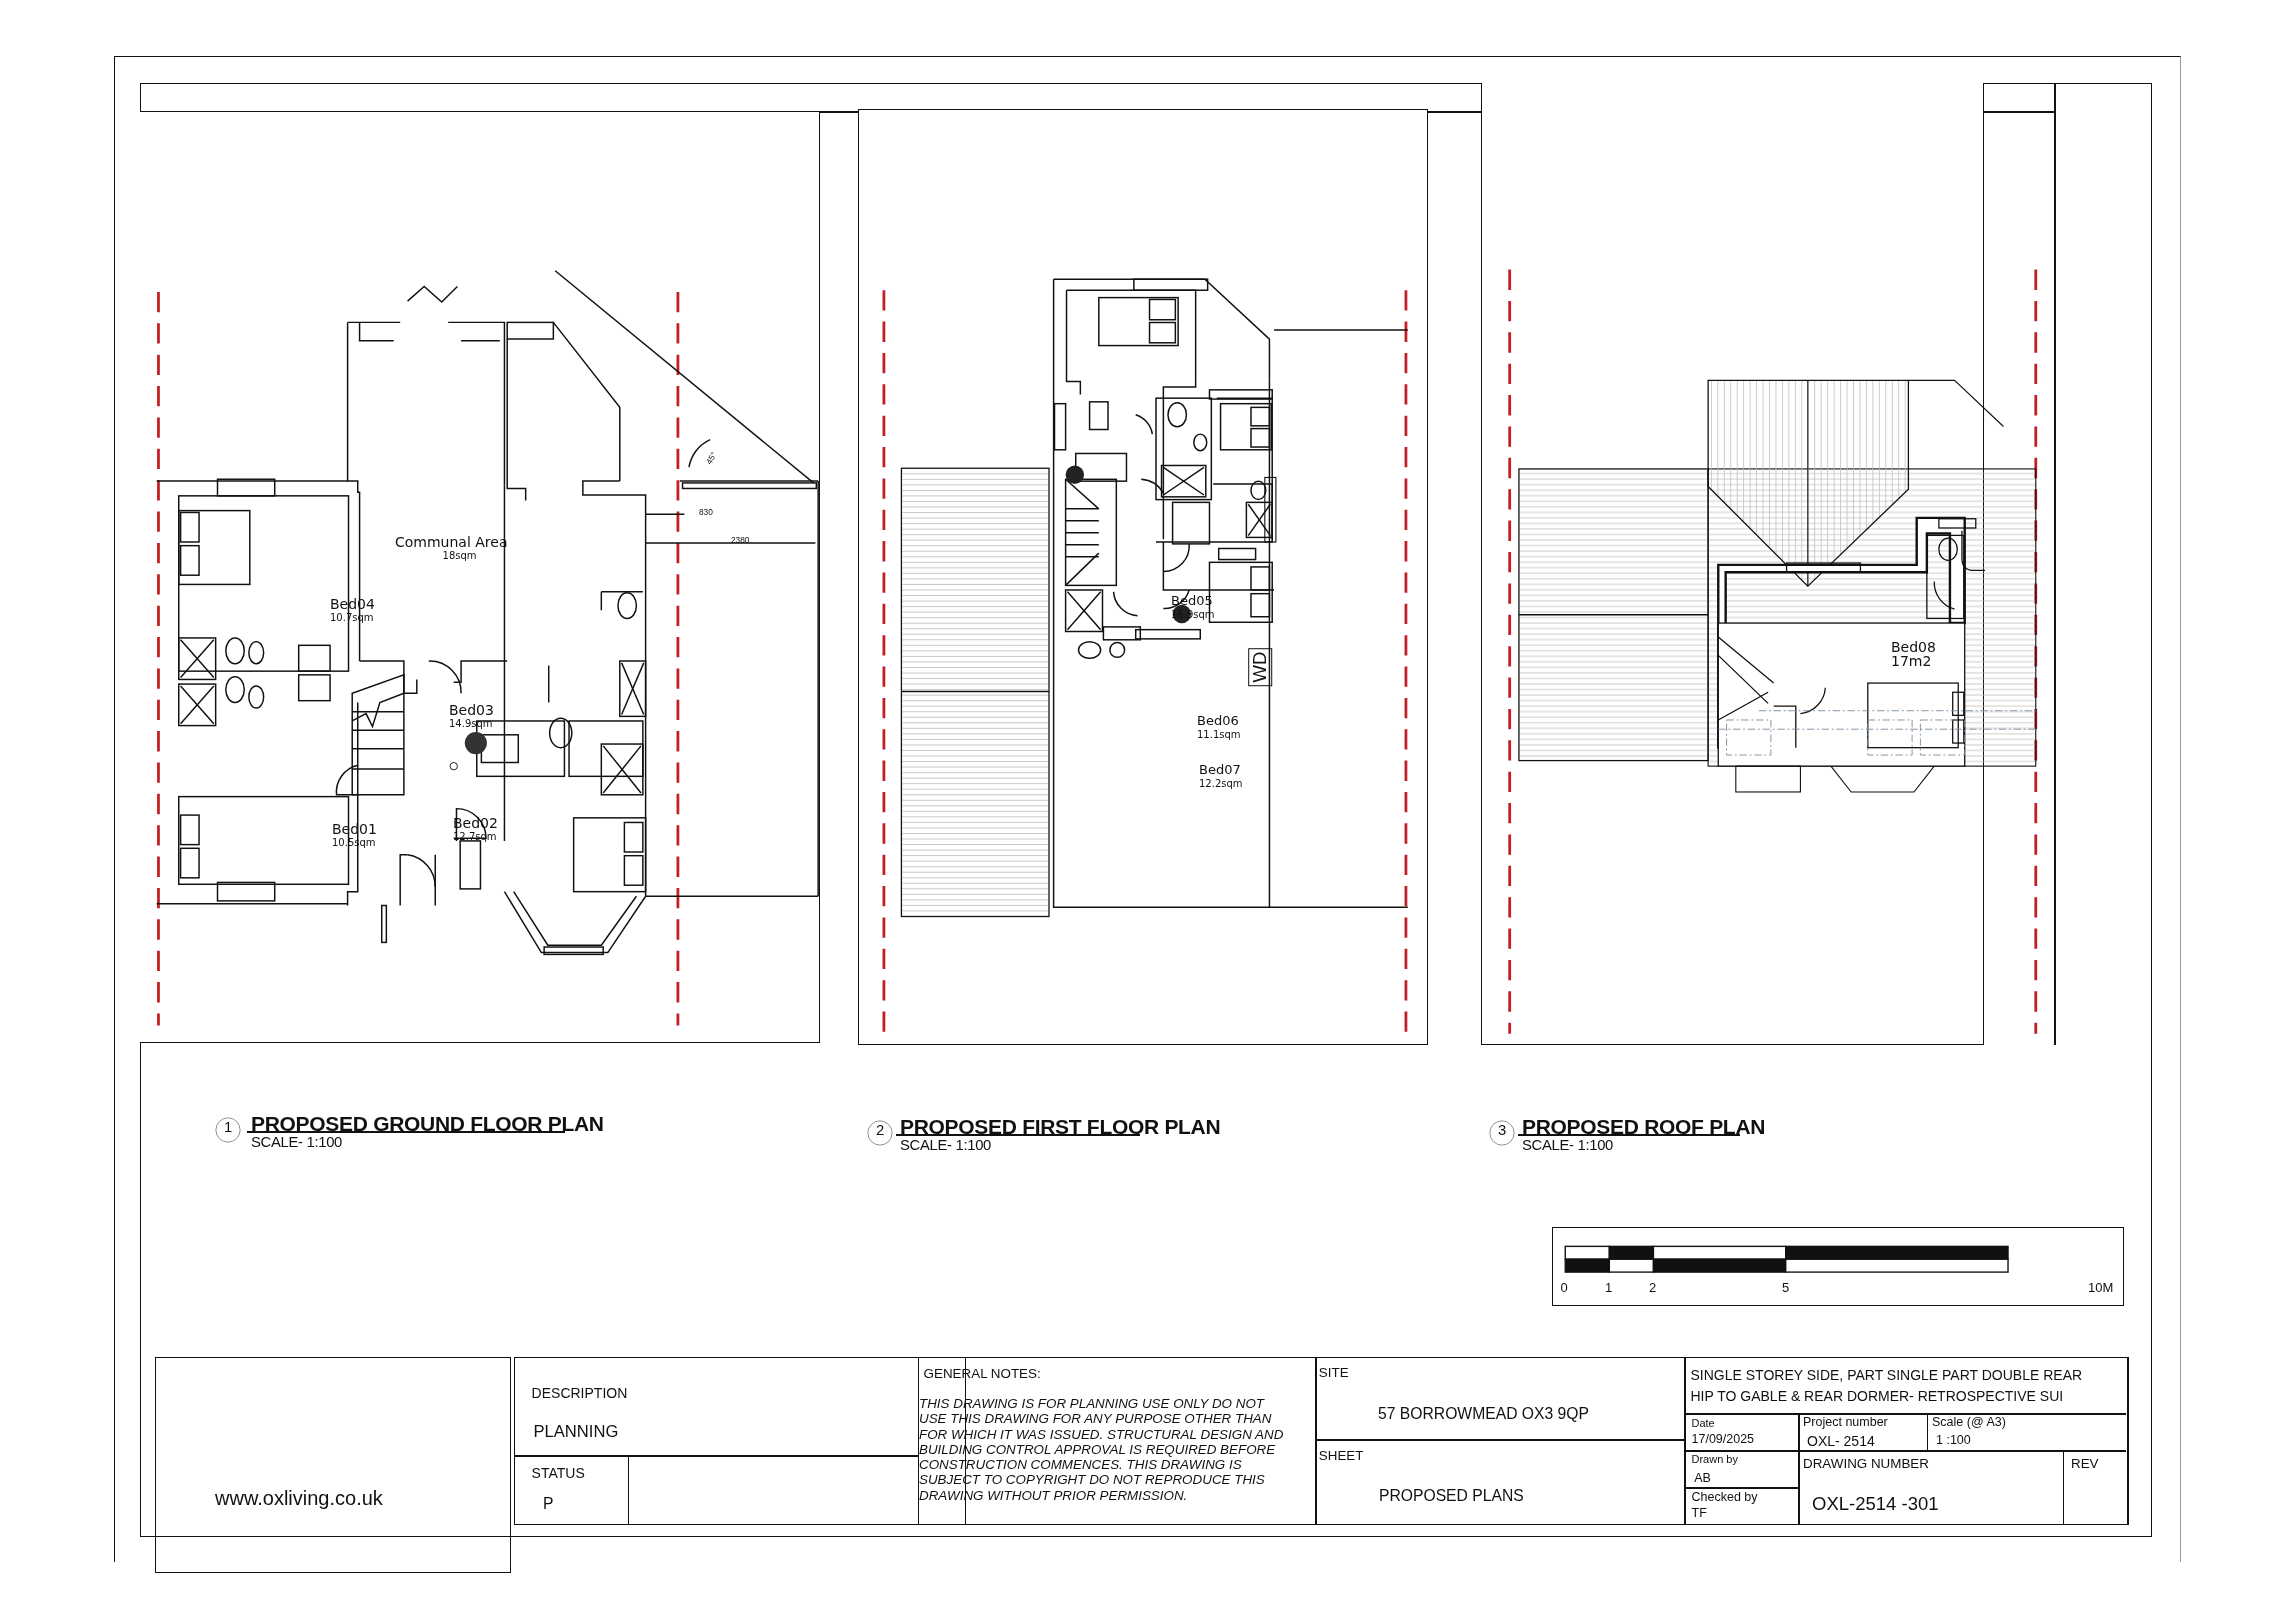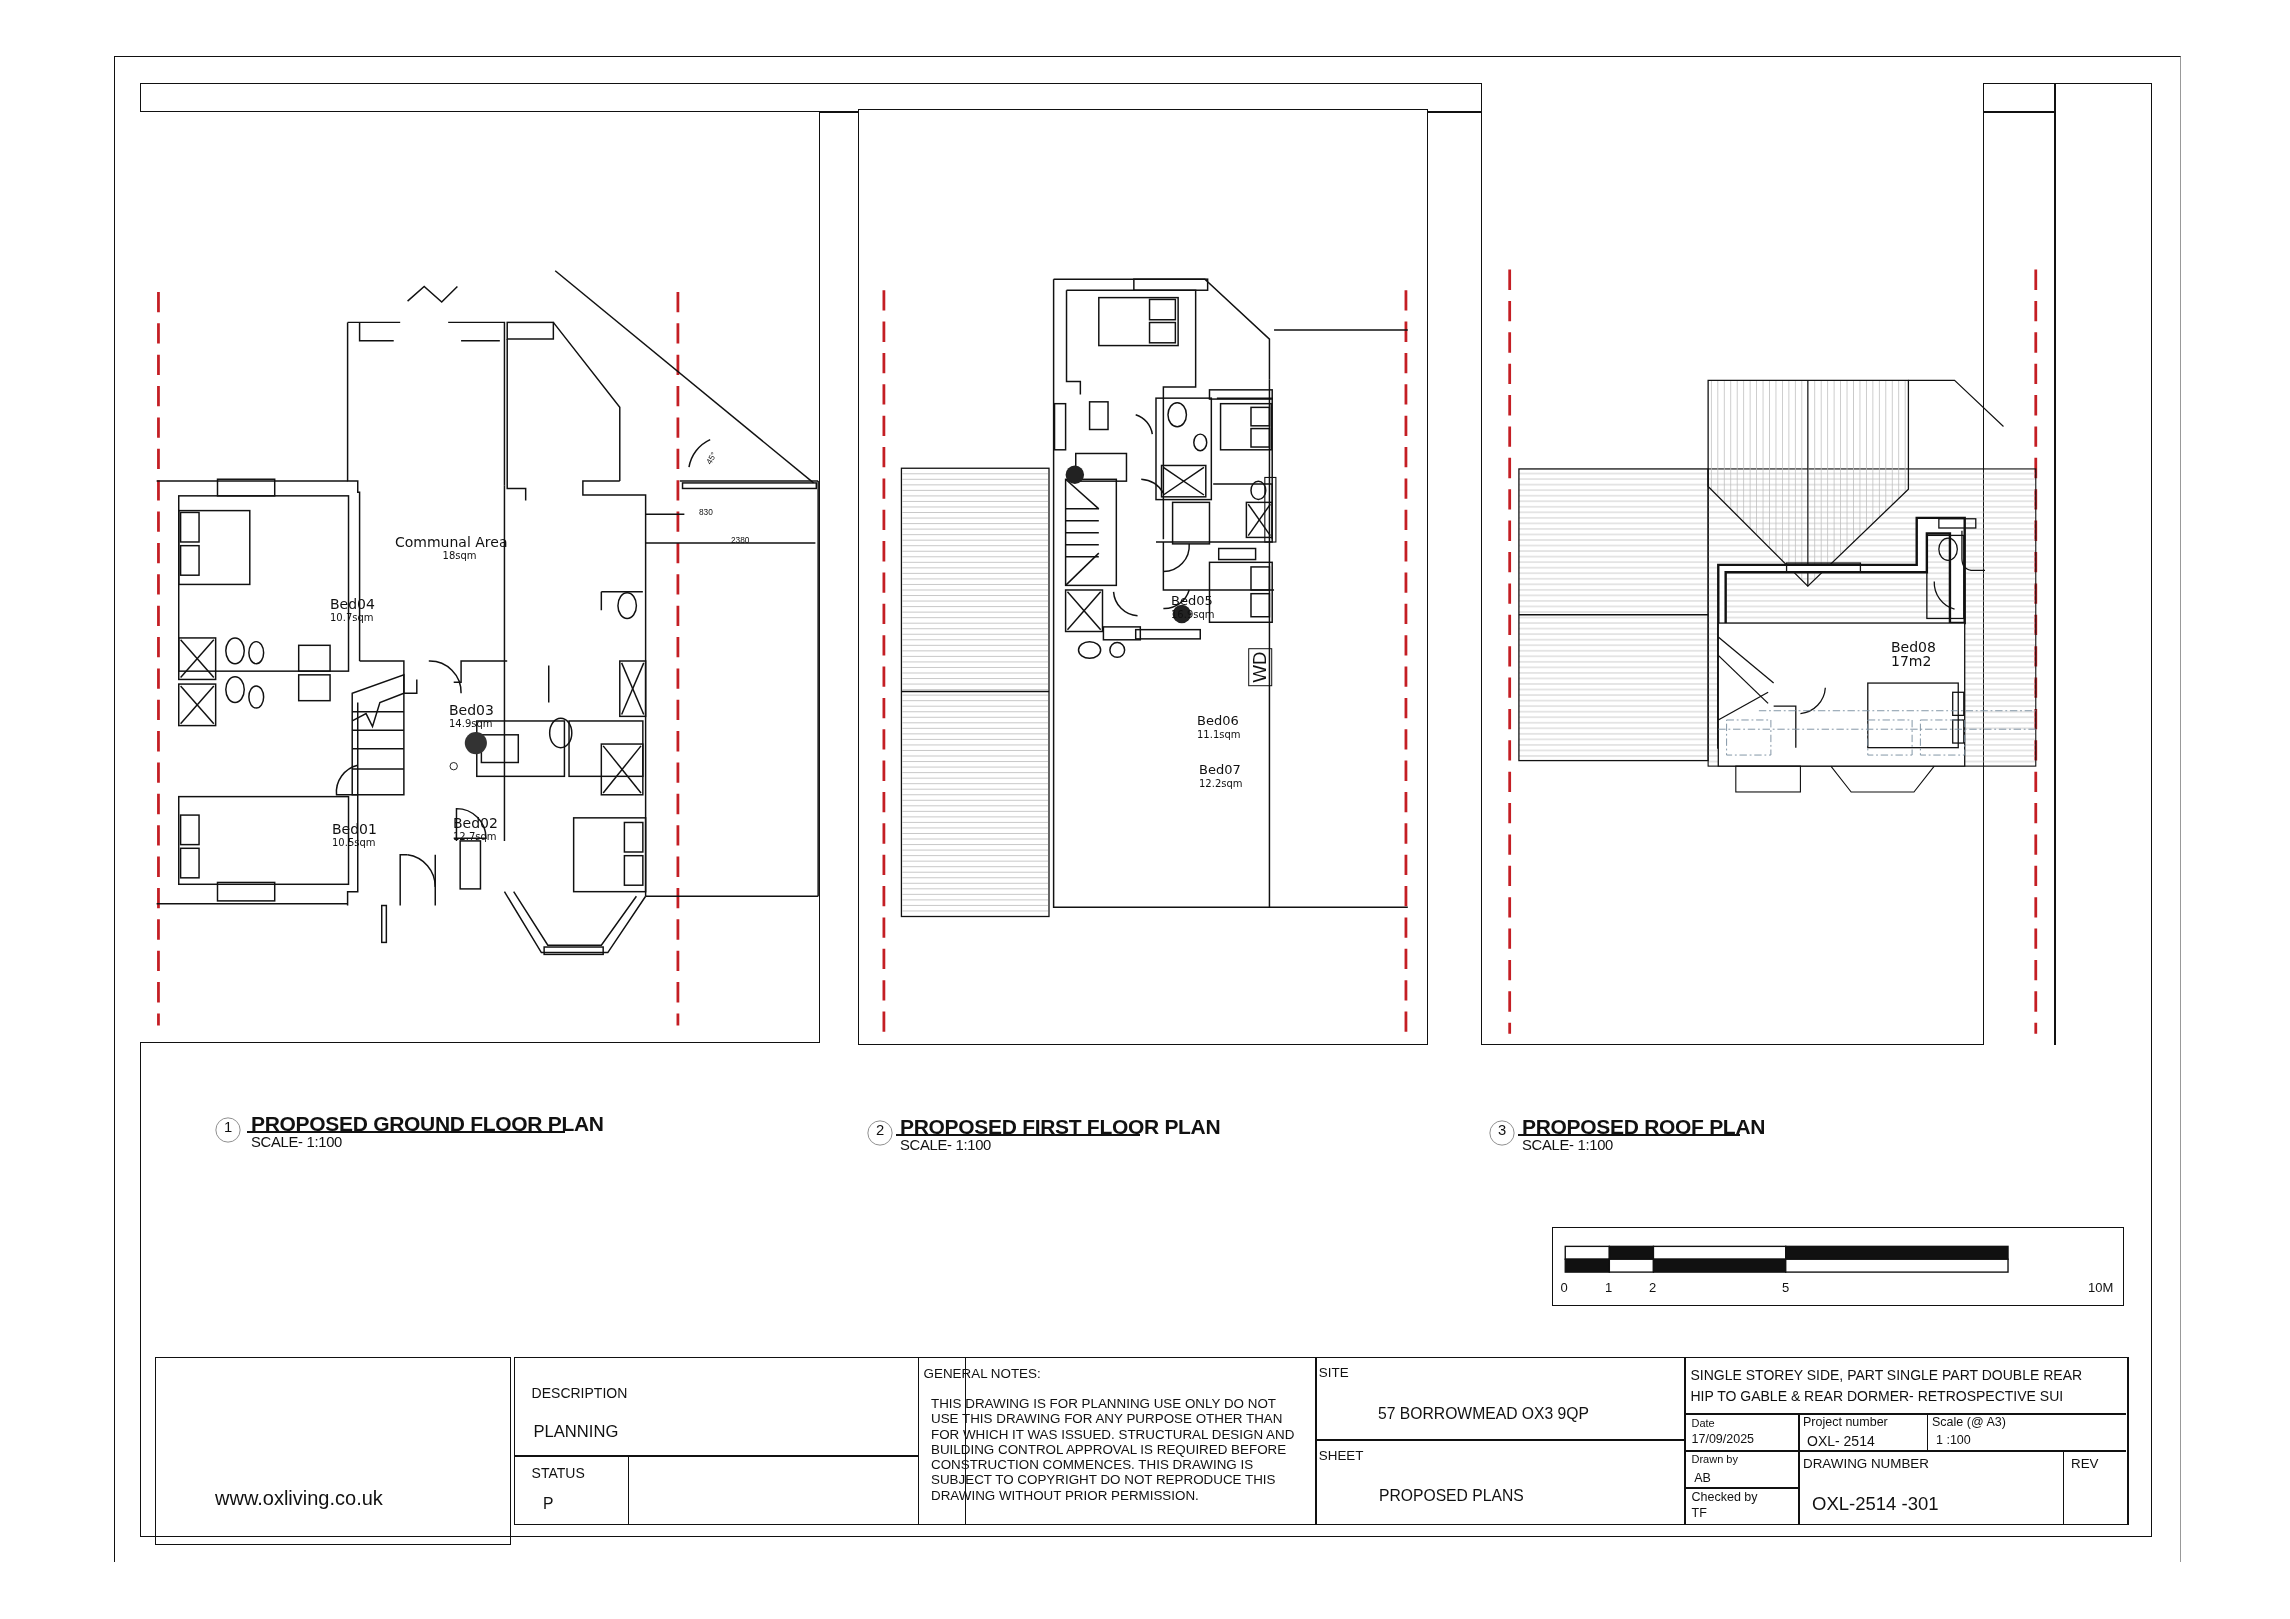--- a/index.html
+++ b/index.html
@@ -417,36 +417,36 @@
       <rect x="252" y="34" width="242" height="14" fill="#fff"></rect>
     </g>
   </svg>
   <span class="txt" style="left:7.4px;top:52px;font-size:13px;">0</span>
   <span class="txt" style="left:52px;top:52px;font-size:13px;">1</span>
   <span class="txt" style="left:96px;top:52px;font-size:13px;">2</span>
   <span class="txt" style="left:229px;top:52px;font-size:13px;">5</span>
   <span class="txt" style="left:535px;top:52px;font-size:13px;">10M</span>
 </div>
 
-<div class="tb-box" style="left:155px;top:1357px;width:356px;height:188px;">
+<div class="tb-box" style="left:155px;top:1357px;width:356px;height:216px;">
   <span class="txt" style="left:59px;top:129px;font-size:20px;">www.oxliving.co.uk</span>
 </div>
 
 <div class="tb-box" style="left:514px;top:1357px;width:452px;height:168px;">
   <span class="cell-label" style="left:16.6px;top:27px;">DESCRIPTION</span>
   <span class="cell-value" style="left:18.5px;top:64px;font-size:16.6px;">PLANNING</span>
   <div class="abs" style="left:0;top:97px;width:404px;height:1.8px;background:#111;"></div>
   <div class="abs" style="left:113px;top:97px;width:1.4px;height:69px;background:#111;"></div>
   <span class="cell-label" style="left:16.6px;top:107px;">STATUS</span>
   <span class="cell-value" style="left:28px;top:137px;">P</span>
 </div>
 
 <div class="tb-box" style="left:918px;top:1357px;width:399px;height:168px;border-left-width:1.4px;">
   <span class="cell-label" style="left:4.6px;top:8.3px;font-size:13.4px;">GENERAL NOTES:</span>
-  <div class="notes" style="left:12px;top:38px;">THIS DRAWING IS FOR PLANNING USE ONLY DO NOT
+  <div class="notes" style="left:0;top:38px;font-style:italic;">THIS DRAWING IS FOR PLANNING USE ONLY DO NOT
 USE THIS DRAWING FOR ANY PURPOSE OTHER THAN
 FOR WHICH IT WAS ISSUED. STRUCTURAL DESIGN AND
 BUILDING CONTROL APPROVAL IS REQUIRED BEFORE
 CONSTRUCTION COMMENCES. THIS DRAWING IS
 SUBJECT TO COPYRIGHT DO NOT REPRODUCE THIS
 DRAWING WITHOUT PRIOR PERMISSION.</div>
 </div>
 
 <div class="tb-box" style="left:1315px;top:1357px;width:371px;height:168px;border-left-width:1.4px;">
   <span class="cell-label" style="left:2.8px;top:7.4px;font-size:13.4px;">SITE</span>

